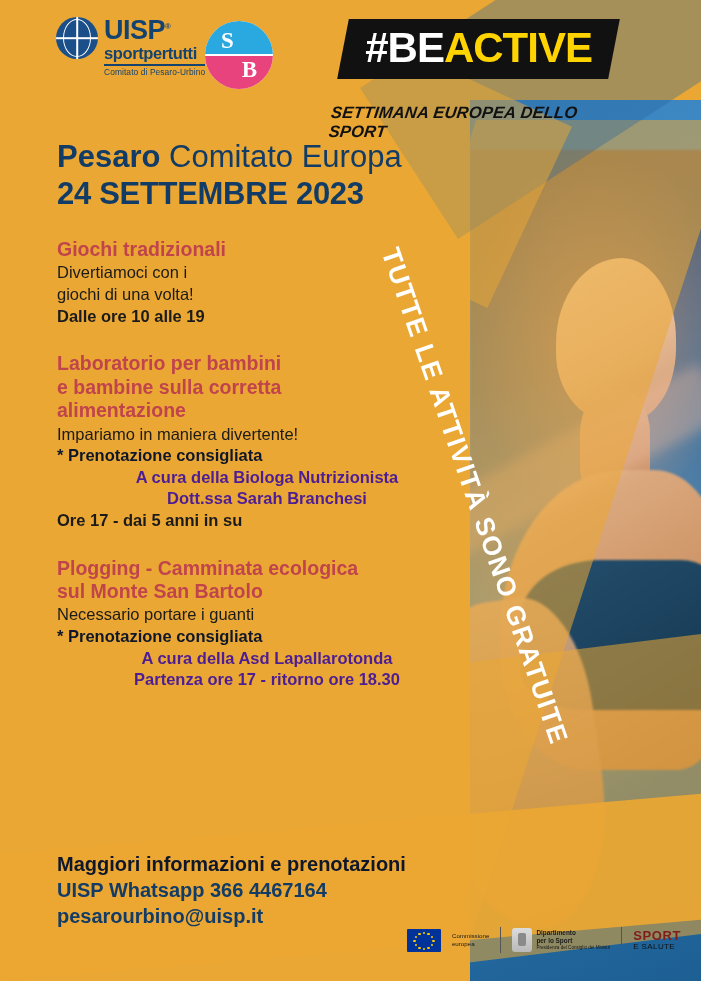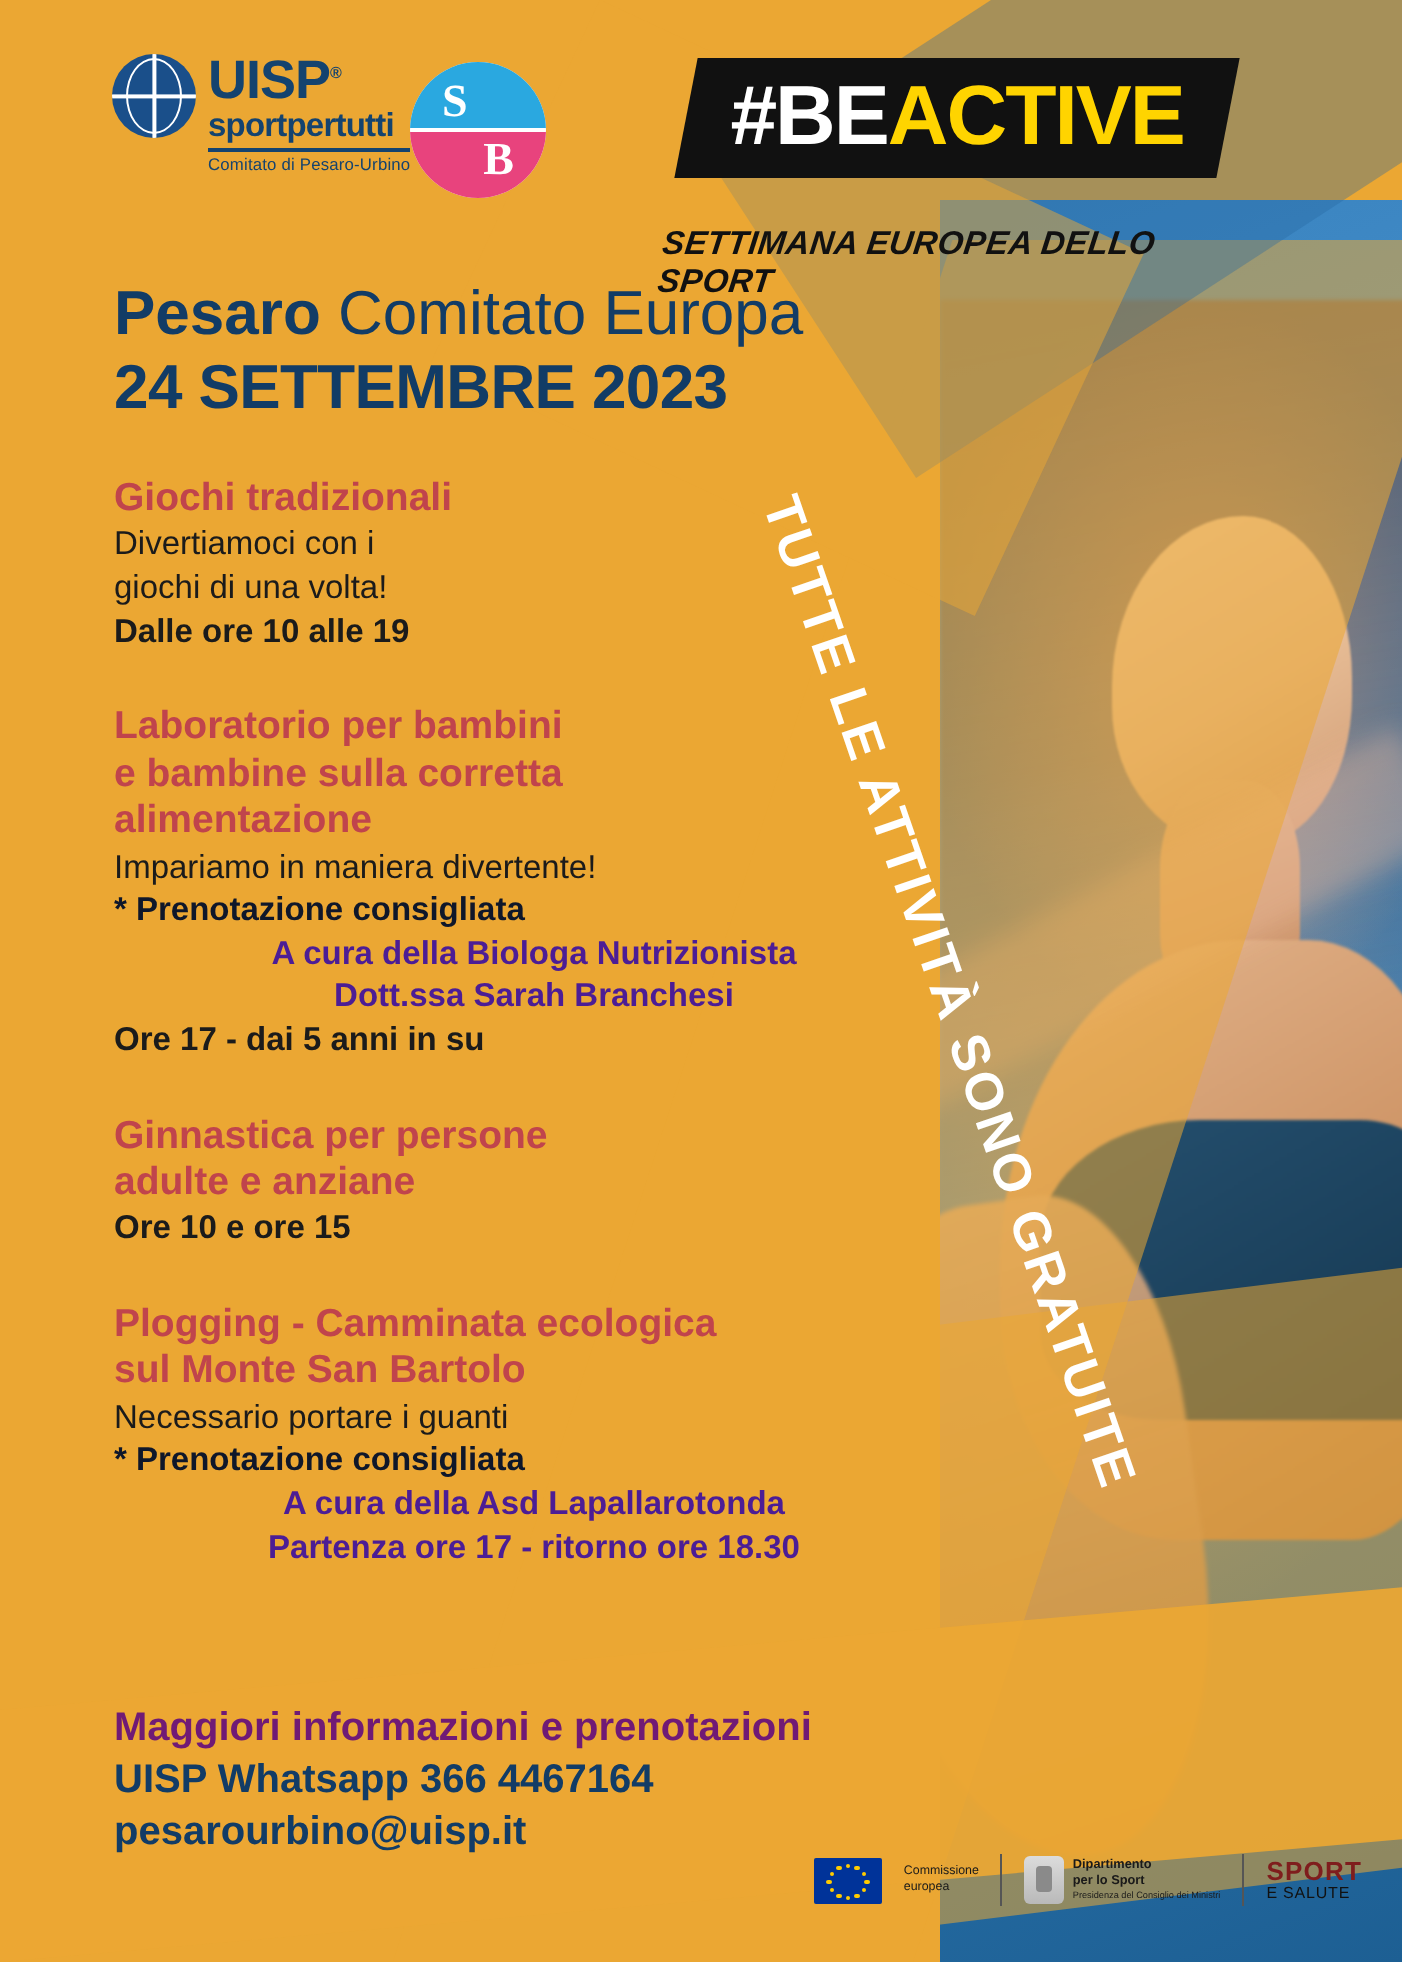--- a/index.html
+++ b/index.html
@@ -111,21 +111,21 @@
     transform-origin: top left;
   }
   .light-streak {
     left: 430px; top: 430px; width: 300px; height: 60px;
     background: rgba(240,190,160,0.35);
     transform: rotate(-28deg);
     filter: blur(6px);
   }
 
   
-  .header { position: absolute; left: 0; top: 15px; width: 638px; height: 128px; }
+  .header { position: absolute; left: 0; top: 5px; width: 638px; height: 128px; }
 
   .uisp-logo {
     position: absolute; left: 56px; top: 10px;
     display: flex; align-items: flex-start; gap: 6px;
   }
   .uisp-globe {
     width: 42px; height: 42px; border-radius: 50%;
     background: #1a4f8a;
     position: relative; margin-top: 2px;
     overflow: hidden;
@@ -231,21 +231,21 @@
     transform: rotate(71deg);
     transform-origin: left top;
     font-size: 26.5px; font-weight: bold; color: #fff;
     letter-spacing: 1.5px;
     white-space: nowrap;
   }
 
   
   .footer { position: absolute; left: 57px; top: 852px; width: 430px; }
   .footer .lead {
-    color: #701a75; font-size: 20px; font-weight: bold; line-height: 1.25;
+    color: #0f172a; font-size: 20px; font-weight: bold; line-height: 1.25;
   }
   .footer .line {
     color: #123c66; font-size: 20px; font-weight: bold; line-height: 1.3;
   }
 
   .footer-logos {
     position: absolute; right: 20px; bottom: 28px;
     display: flex; align-items: center; gap: 11px;
   }
   .eu-flag {
@@ -349,27 +349,20 @@
         <span>e bambine sulla corretta</span><br>
         <span>alimentazione</span>
       </h3>
       <p>Impariamo in maniera divertente!</p>
       <p class="resv">* Prenotazione consigliata</p>
       <p class="strong">A cura della Biologa Nutrizionista</p>
       <p class="strong">Dott.ssa  Sarah Branchesi</p>
       <p class="bold">Ore 17 - dai 5 anni in su</p>
     </div>
 
-    <div class="block">
-      <h3>
-        <span>Ginnastica per persone</span><br>
-        <span>adulte e anziane</span>
-      </h3>
-      <p class="bold">Ore 10 e ore 15</p>
-    </div>
 
     <div class="block">
       <h3>
         <span>Plogging - Camminata ecologica</span><br>
         <span>sul Monte San Bartolo</span>
       </h3>
       <p>Necessario portare i guanti</p>
       <p class="resv">* Prenotazione consigliata</p>
       <p class="strong">A cura della Asd Lapallarotonda</p>
       <p class="strong">Partenza ore 17 - ritorno ore 18.30</p>

